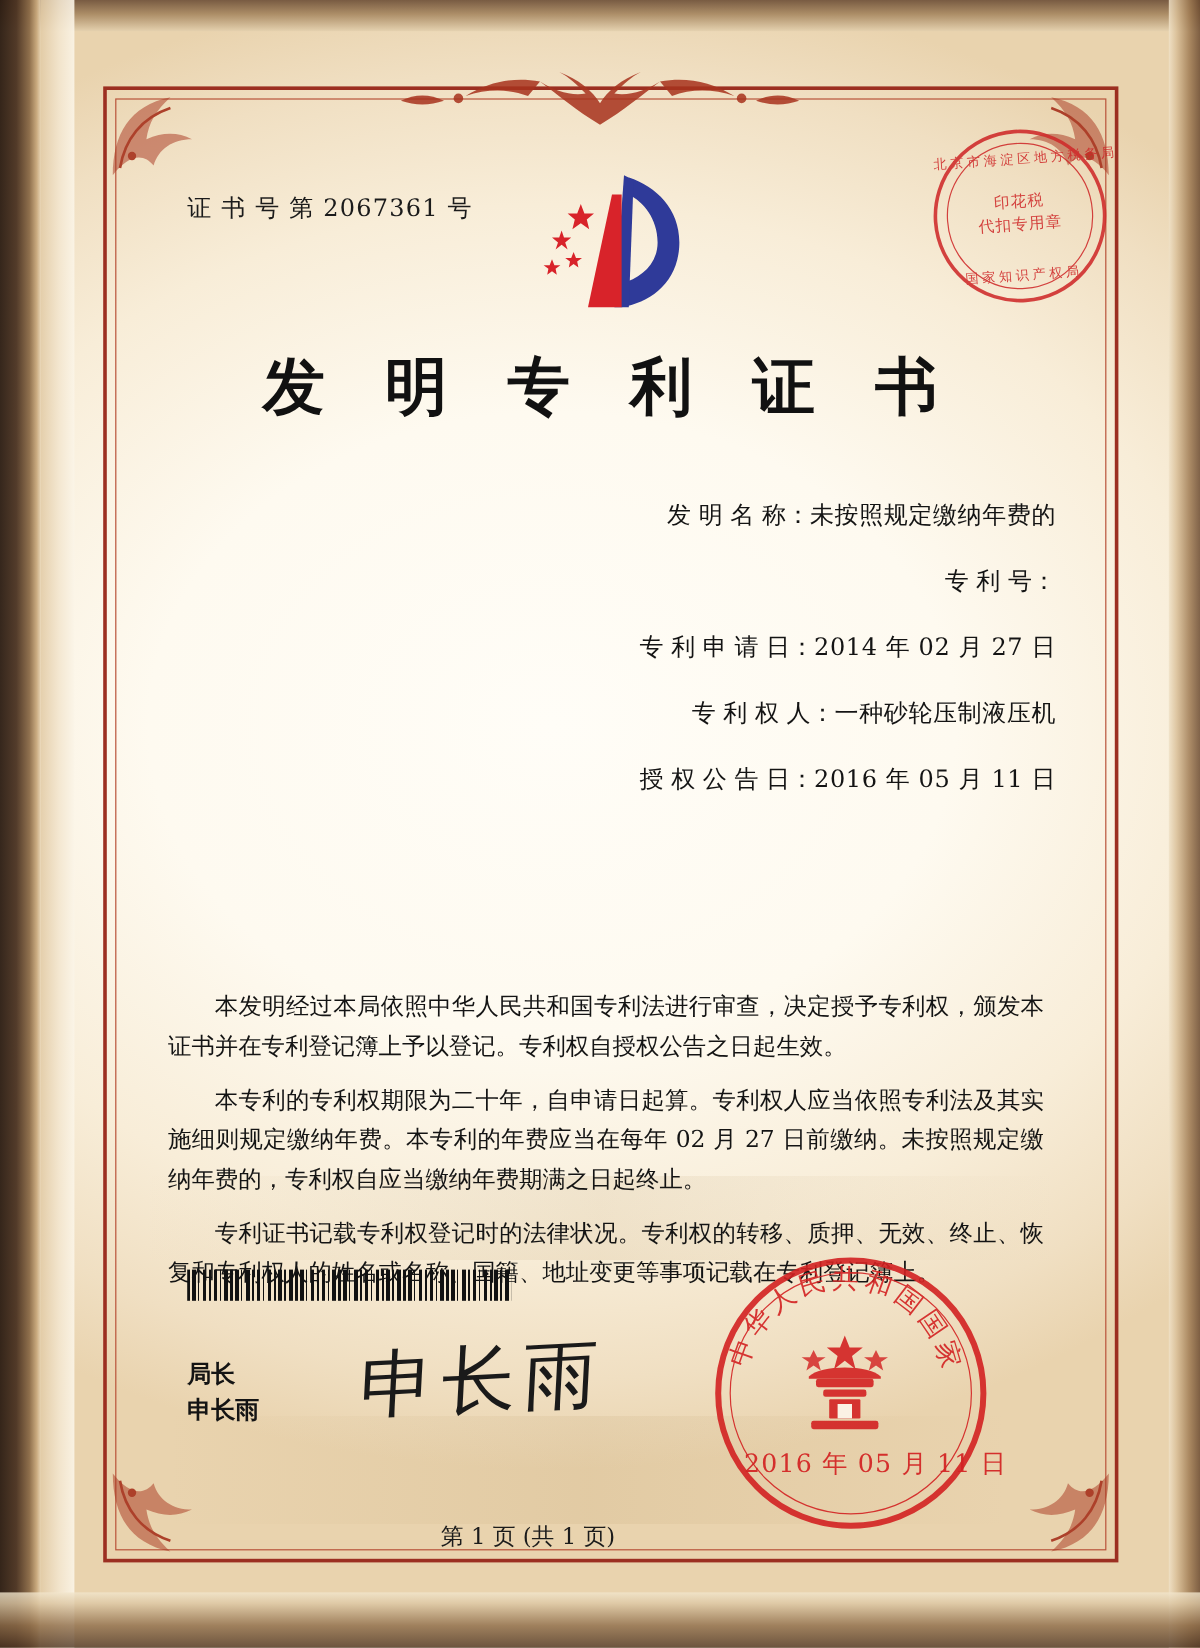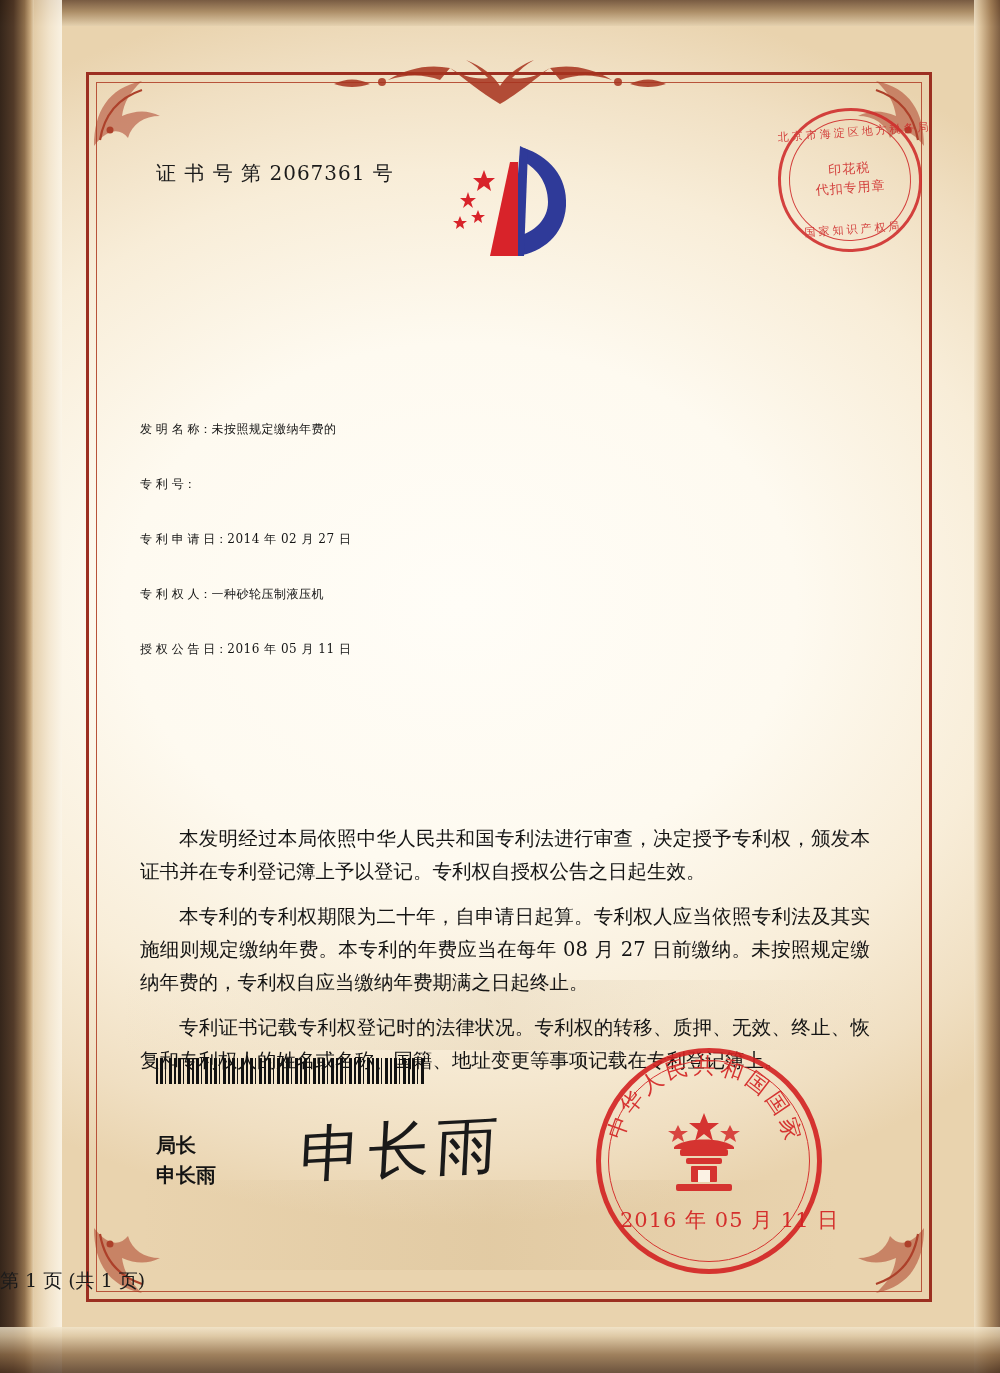--- a/index.html
+++ b/index.html
@@ -166,23 +166,24 @@
   
   #fields {
     position: absolute;
     left: 140px; top: 415px;
     width: 740px;
   }
   .field-row {
     display: flex;
     align-items: baseline;
     margin-bottom: 27px;
-    font-size: 12px;
+    font-size: 20px;
     color: #141414;
     line-height: 28px;
+    justify-content: flex-end;
   }
   .field-label {
     white-space: nowrap;
     letter-spacing: 0px;
   }
   .field-value {
     white-space: nowrap;
     letter-spacing: .5px;
   }
 
@@ -273,21 +274,21 @@
     letter-spacing: 1px;
     opacity: .92;
     white-space: nowrap;
   }
 
   
   #page-footer {
     position: absolute;
     left: 0; top: 1268px;
     width: 880px;
-    text-align: left;
+    text-align: center;
     font-size: 19px;
     color: #1b1b1b;
   }
 
   
   .streak {
     position: absolute;
     background: linear-gradient(90deg, rgba(190,160,110,0), rgba(190,160,110,.16), rgba(190,160,110,0));
     pointer-events: none;
   }
@@ -375,20 +376,21 @@
   <div id="tax-stamp">
     <div class="ring"></div>
     <div class="arc-top">北京市海淀区地方税务局</div>
     <div class="mid">
       <div>印花税</div>
       <div>代扣专用章</div>
     </div>
     <div class="arc-bottom">国家知识产权局</div>
   </div>
 
+  <div id="doc-title">发 明 专 利 证 书</div>
 
   <div id="fields">
     <div class="field-row">
       <span class="field-label">发 明 名 称：</span>
       <span class="field-value">未按照规定缴纳年费的</span>
     </div>
     <div class="field-row">
       <span class="field-label">专 利 号：</span>
     </div>
     <div class="field-row">
@@ -400,21 +402,21 @@
       <span class="field-value">一种砂轮压制液压机</span>
     </div>
     <div class="field-row">
       <span class="field-label">授 权 公 告 日：</span>
       <span class="field-value">2016 年 05 月 11 日</span>
     </div>
   </div>
 
   <div id="body-text">
     <p>本发明经过本局依照中华人民共和国专利法进行审查，决定授予专利权，颁发本证书并在专利登记簿上予以登记。专利权自授权公告之日起生效。</p>
-    <p>本专利的专利权期限为二十年，自申请日起算。专利权人应当依照专利法及其实施细则规定缴纳年费。本专利的年费应当在每年 08 月 27 日前缴纳。未按照规定缴纳年费的，专利权自应当缴纳年费期满之日起终止。</p>
+    <p>本专利的专利权期限为二十年，自申请日起算。专利权人应当依照专利法及其实施细则规定缴纳年费。本专利的年费应当在每年 02 月 27 日前缴纳。未按照规定缴纳年费的，专利权自应当缴纳年费期满之日起终止。</p>
     <p>专利证书记载专利权登记时的法律状况。专利权的转移、质押、无效、终止、恢复和专利权人的姓名或名称、国籍、地址变更等事项记载在专利登记簿上。</p>
   </div>
 
   <div id="barcode"></div>
 
   <div id="sig-label">
     <div>局长</div>
     <div>申长雨</div>
   </div>
   <div id="sig-script">申长雨</div>

